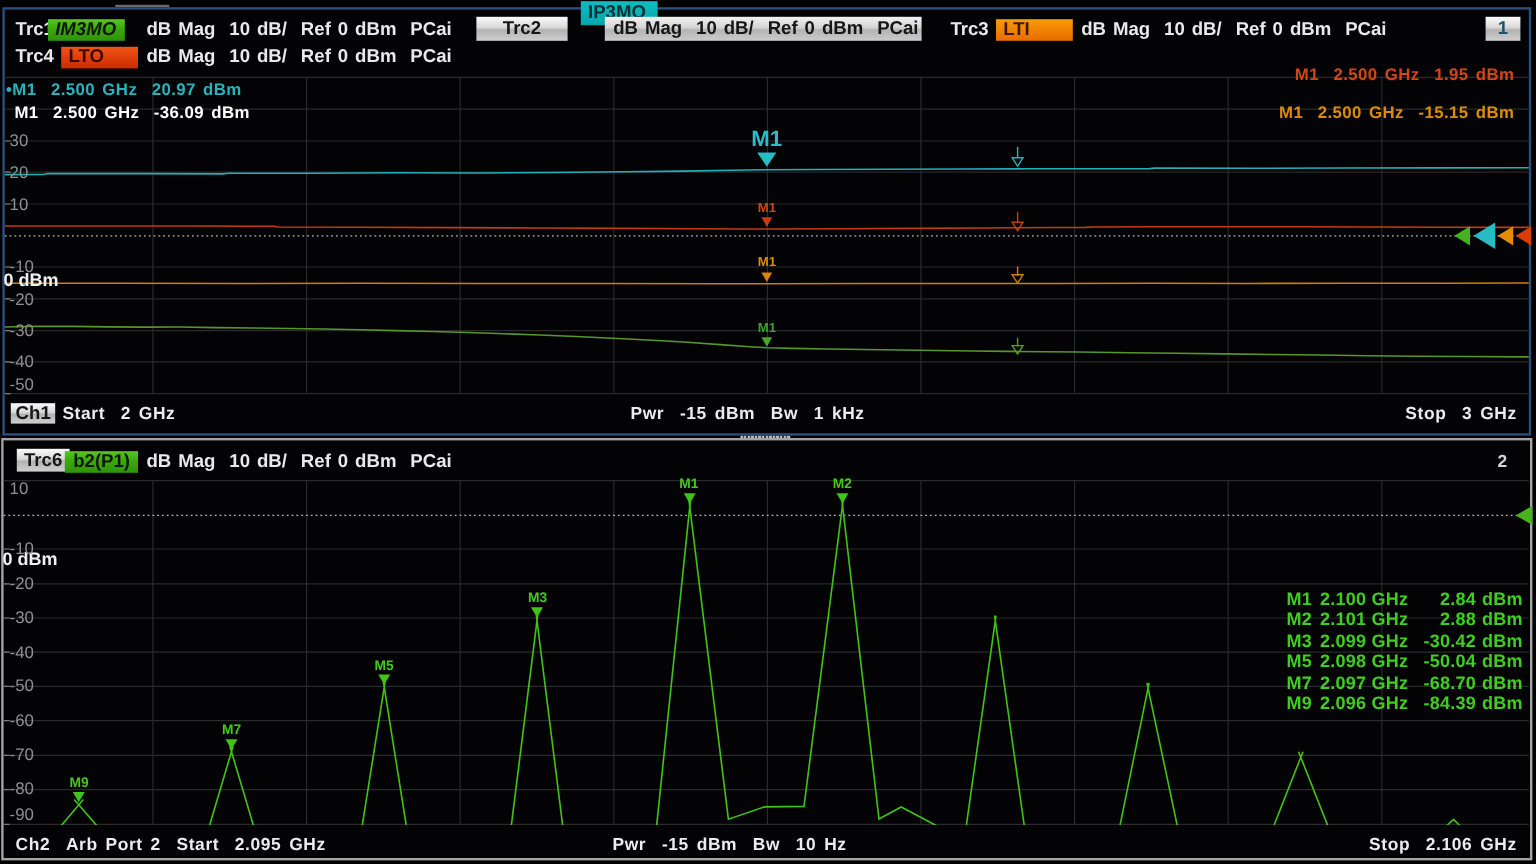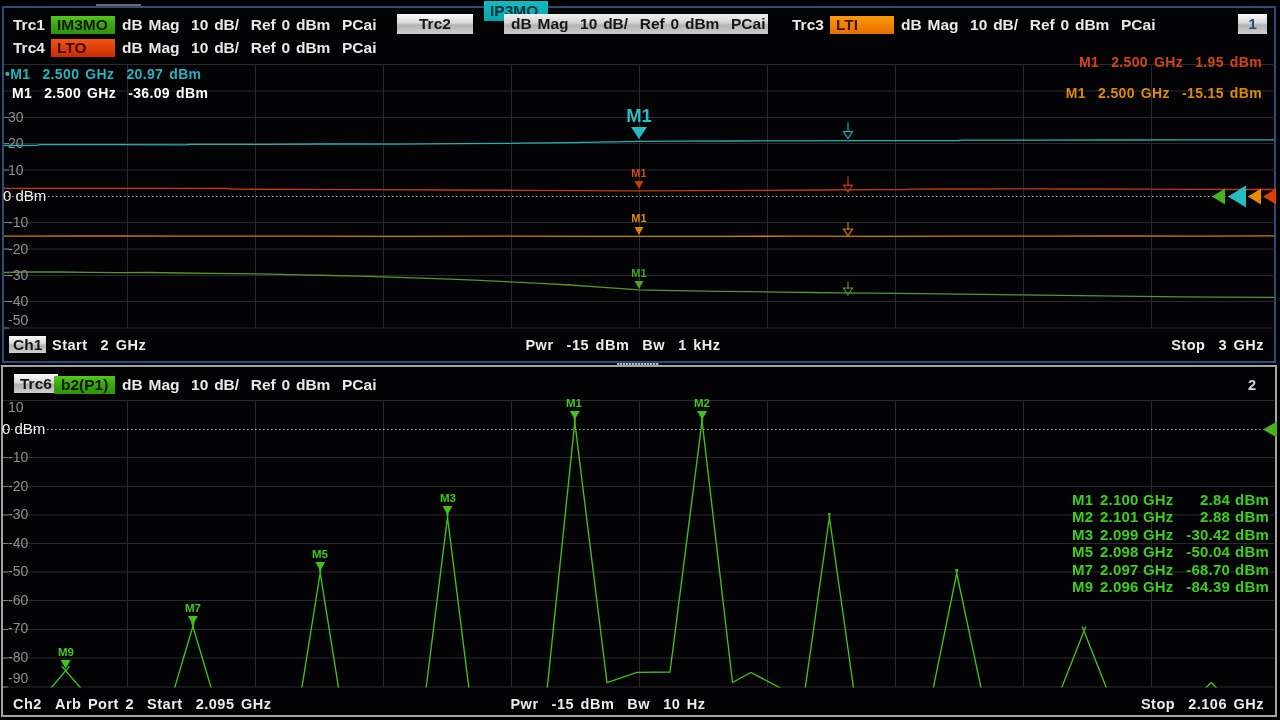--- a/index.html
+++ b/index.html
@@ -10,21 +10,21 @@
   #p2{left:1px;top:364.5px;width:1272px;height:348px;border:2px solid #a4a4a4;}
   .hdr{position:absolute;display:flex;align-items:center;height:19px;font-size:15.5px;font-weight:bold;color:#e9e9e9;white-space:pre;word-spacing:1.5px;}
   .box{display:inline-block;height:18px;line-height:18px;padding:0 6px;min-width:52px;color:#101505;font-weight:bold;}
   .grn{background:linear-gradient(180deg,#55c820 0%,#3aa80e 45%,#2f930a 100%);}
   .tea{background:linear-gradient(180deg,#12bcc0 0%,#04a6aa 100%);color:#003035;}
   .org{background:linear-gradient(180deg,#f89b06 0%,#e86c00 100%);color:#401800;}
   .red{background:linear-gradient(180deg,#f05514 0%,#cc2a02 100%);color:#3a0800;}
   .gbtn{background:linear-gradient(180deg,#fafafa 0%,#d8d8d8 45%,#b2b2b2 55%,#cfcfcf 100%);color:#161616;}
   .selrow{background:linear-gradient(180deg,#f2f2f2 0%,#d4d4d4 45%,#b4b4b4 55%,#cbcbcb 100%);color:#161616;}
   .ylab{position:absolute;font-size:14px;color:#8f8f8f;line-height:13px;}
-  .zero{position:absolute;font-size:15px;font-weight:normal;color:#f0f0f0;line-height:16px;}
+  .zero{position:absolute;font-size:15px;font-weight:bold;color:#f0f0f0;line-height:16px;margin-top:38px;}
   .mk{position:absolute;font-size:14px;font-weight:bold;white-space:pre;line-height:14px;letter-spacing:0.35px;word-spacing:1.8px;}
   .ftr{position:absolute;font-size:14.5px;font-weight:bold;color:#ececec;white-space:pre;letter-spacing:0.5px;word-spacing:2px;}
 </style>
 </head>
 <body>
 
 <div class="abs" style="left:96px;top:4px;width:45px;height:2px;background:#6a6a6a;"></div>
 <div class="abs" style="left:617px;top:361.5px;width:42px;height:5.5px;background:repeating-linear-gradient(90deg,#b8b8b8 0 2px,#3a3a3a 2px 3px);"></div>
 
 <div id="p1" class="panel"></div>
@@ -107,21 +107,21 @@
     <path d="M187.9 616 h10 l-5 8.5 z"></path>
     <path d="M315.2 562 h10 l-5 8.5 z"></path>
     <path d="M442.5 506 h10 l-5 8.5 z"></path>
     <path d="M569.8 411 h10 l-5 8.5 z"></path>
     <path d="M697.1 411 h10 l-5 8.5 z"></path>
   </g>
   <path d="M1277 421.5 v16 l-14 -8 z" fill="#46b31e"></path>
 </svg>
 
 <div class="hdr" style="left:13px;top:15px;">Trc1</div>
-<div class="hdr" style="left:51px;top:15px;"><span class="box grn">IM3MO</span></div>
+<div class="hdr" style="left:40px;top:15px;font-style:italic;"><span class="box grn">IM3MO</span></div>
 <div class="hdr" style="left:122px;top:15px;">dB Mag&nbsp;&nbsp;10 dB/&nbsp;&nbsp;Ref 0 dBm&nbsp;&nbsp;PCai</div>
 <div class="hdr" style="left:13px;top:38px;">Trc4</div>
 <div class="hdr" style="left:51px;top:38px;"><span class="box red">LTO</span></div>
 <div class="hdr" style="left:122px;top:38px;">dB Mag&nbsp;&nbsp;10 dB/&nbsp;&nbsp;Ref 0 dBm&nbsp;&nbsp;PCai</div>
 <div class="hdr gbtn" style="left:397px;top:13.5px;height:20px;padding:0 22px;color:#161616;">Trc2</div>
 <div class="hdr" style="left:440px;top:0;height:22px;margin-left:44px;"><span class="box tea" style="height:20px;line-height:20px;">IP3MO</span></div>
 <div class="hdr selrow" style="left:504px;top:13.5px;height:20px;padding:0 4px 0 7px;width:253px;color:#161616;">dB Mag&nbsp;&nbsp;10 dB/&nbsp;&nbsp;Ref 0 dBm&nbsp;&nbsp;PCai</div>
 <div class="hdr" style="left:792px;top:15px;">Trc3</div>
 <div class="hdr" style="left:830px;top:15px;"><span class="box org">LTI</span></div>
 <div class="hdr" style="left:901px;top:15px;">dB Mag&nbsp;&nbsp;10 dB/&nbsp;&nbsp;Ref 0 dBm&nbsp;&nbsp;PCai</div>

